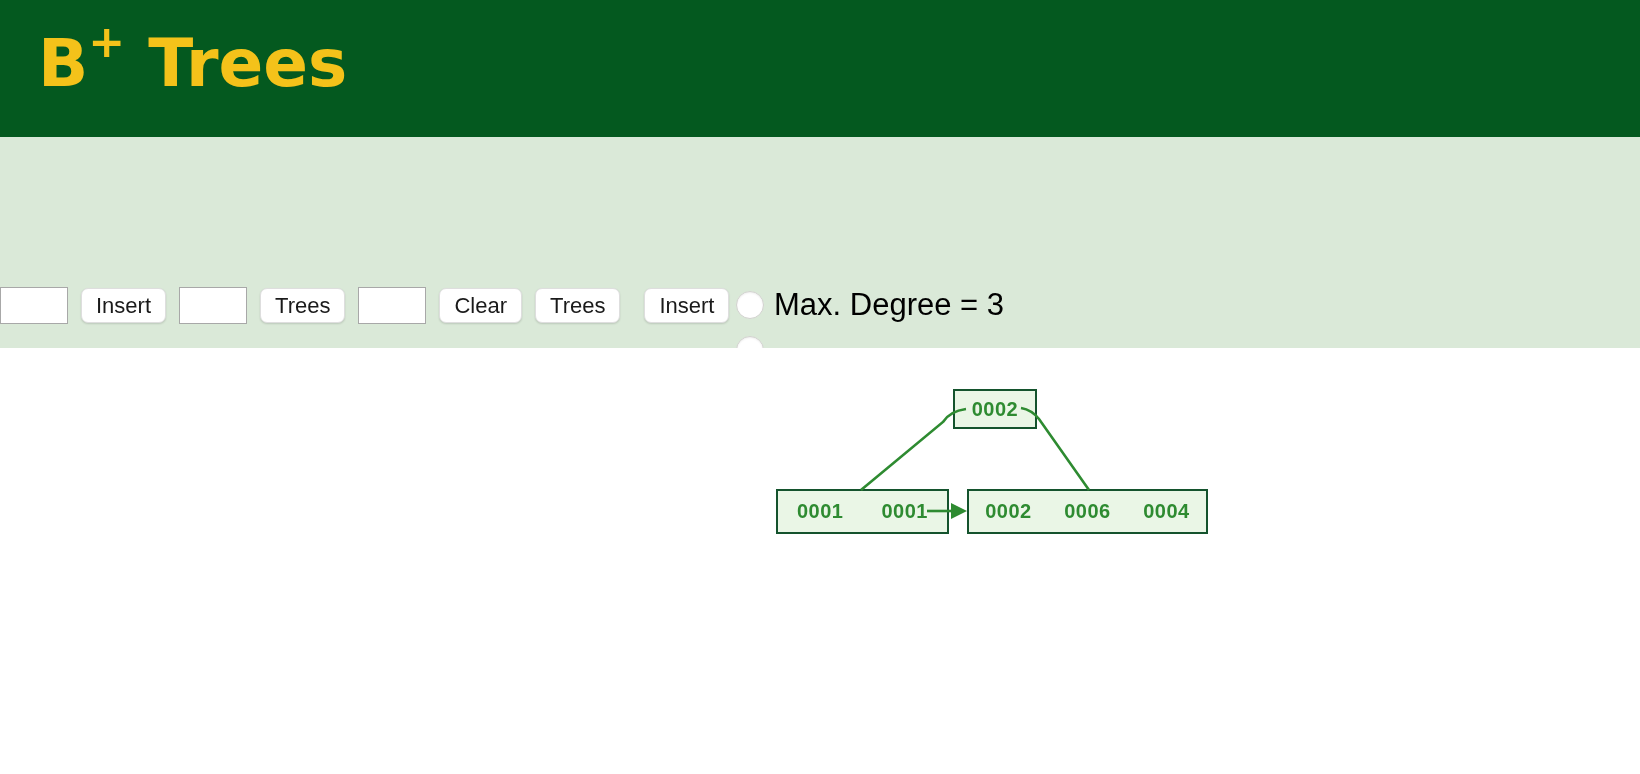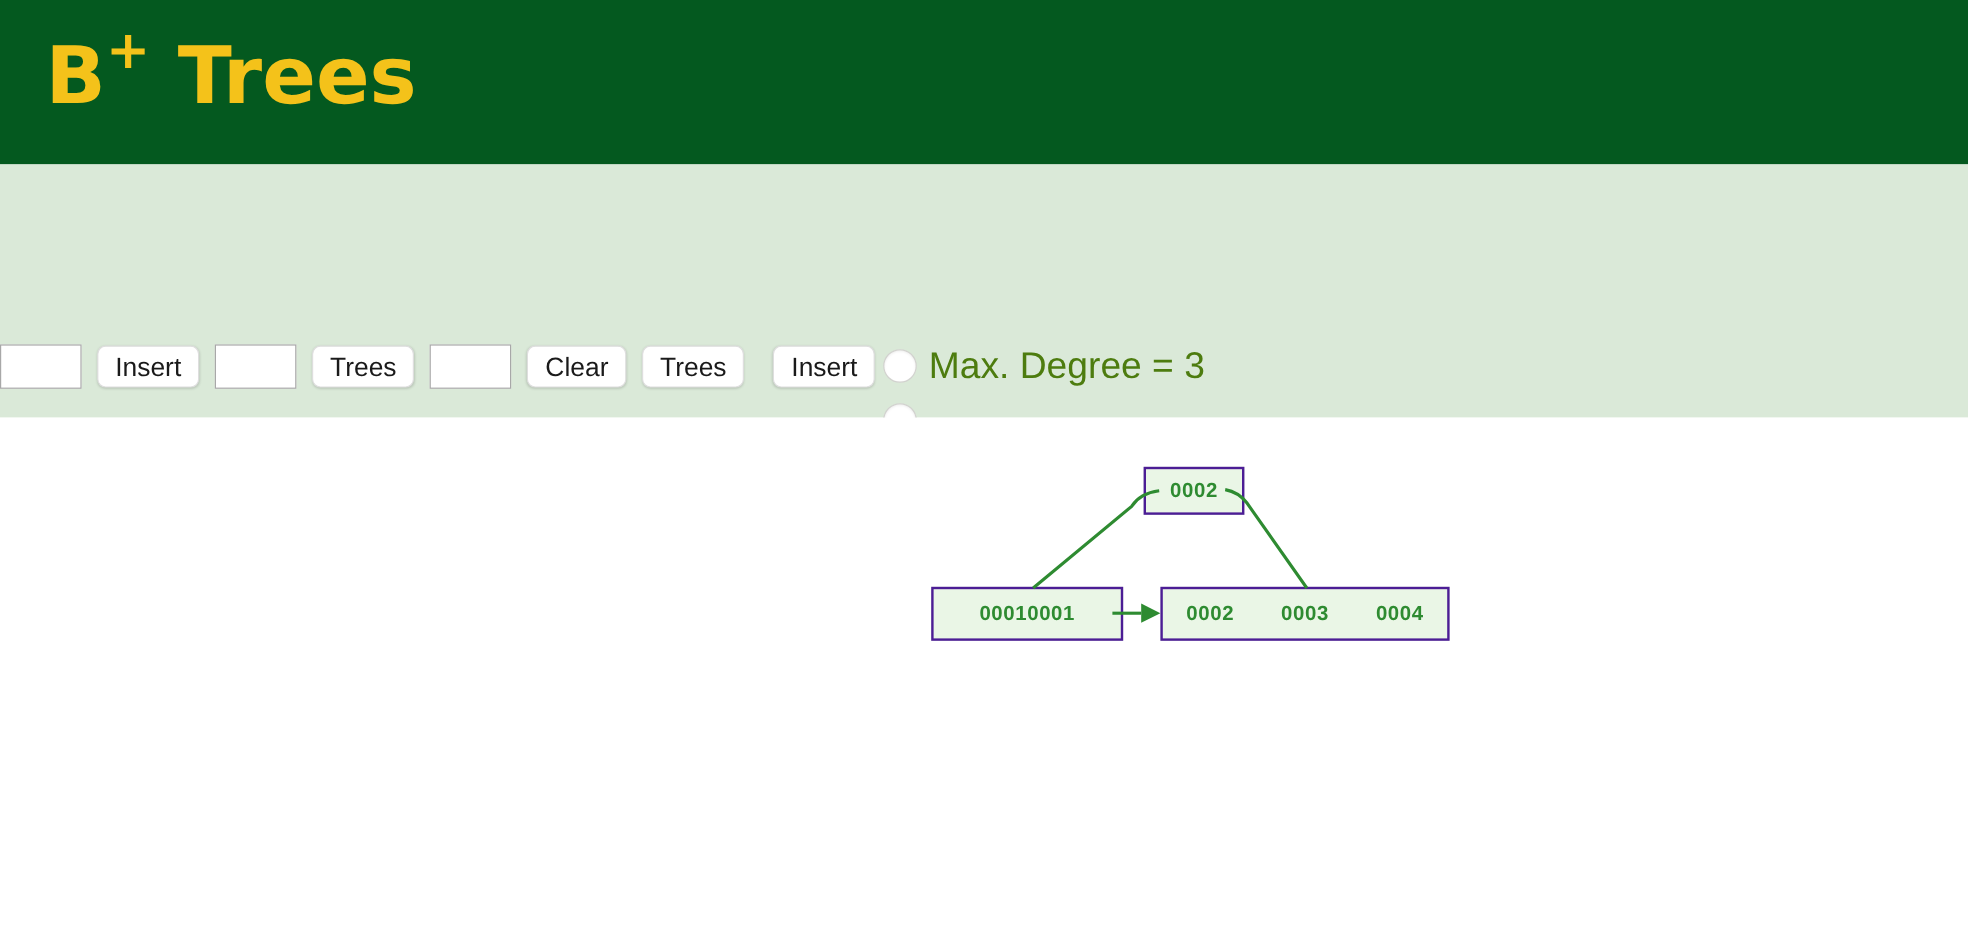--- a/index.html
+++ b/index.html
@@ -99,44 +99,44 @@
     content: "";
     position: absolute;
     left: 9px; top: 9px;
     width: 10px; height: 10px;
     border-radius: 50%;
     background: #ffffff;
   }
   .radio-label {
     margin-left: 10px;
     font-size: 31px;
-    color: #4d7c0f;
+    color: #000000;
     white-space: nowrap;
   }
 
   
   .tree-canvas {
     position: relative;
     height: 401px;
     background: #ffffff;
   }
   .tree-node {
     position: absolute;
     background: #eaf6e6;
-    border: 2px solid #4c1d95;
+    border: 2px solid #14532d;
     display: flex;
     justify-content: space-around;
     align-items: center;
-    font-size: 17px;
+    font-size: 20px;
     font-weight: 600;
     color: #2e8b31;
     letter-spacing: 0.5px;
   }
   .node-root  { left: 953px; top:  41px; width:  84px; height: 40px; }
-  .node-leaf1 { left: 776px; top: 141px; width: 160px; height: 45px; justify-content: center; }
+  .node-leaf1 { left: 776px; top: 141px; width: 173px; height: 45px; }
   .node-leaf2 { left: 967px; top: 141px; width: 241px; height: 45px; }
 
   .tree-edges {
     position: absolute;
     left: 0; top: 0;
     width: 1640px; height: 401px;
     pointer-events: none;
   }
 </style>
 </head>
@@ -184,21 +184,21 @@
 <main class="tree-canvas">
   <div class="tree-node node-root">
     <span class="key">0002</span>
   </div>
   <div class="tree-node node-leaf1">
     <span class="key">0001</span>
     <span class="key">0001</span>
   </div>
   <div class="tree-node node-leaf2">
     <span class="key">0002</span>
-    <span class="key">0003</span>
+    <span class="key">0006</span>
     <span class="key">0004</span>
   </div>
 
   <svg class="tree-edges" viewBox="0 0 1640 401" xmlns="http://www.w3.org/2000/svg">
     <g stroke="#2e8b31" stroke-width="2.6" fill="none">
       <path d="M 966 61 Q 950 63 943 74 L 861 142"></path>
       <path d="M 1021 60 Q 1032 62 1039 71 L 1089 142"></path>
       <line x1="927" y1="163" x2="951" y2="163"></line>
     </g>
     <polygon points="951,155 951,171 967,163" fill="#2e8b31"></polygon>

